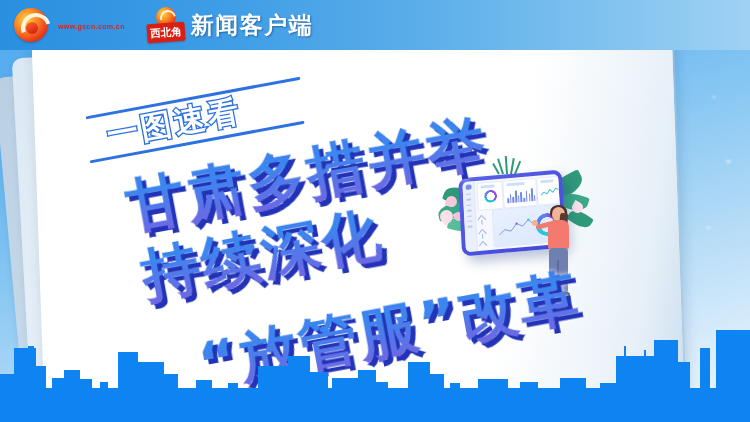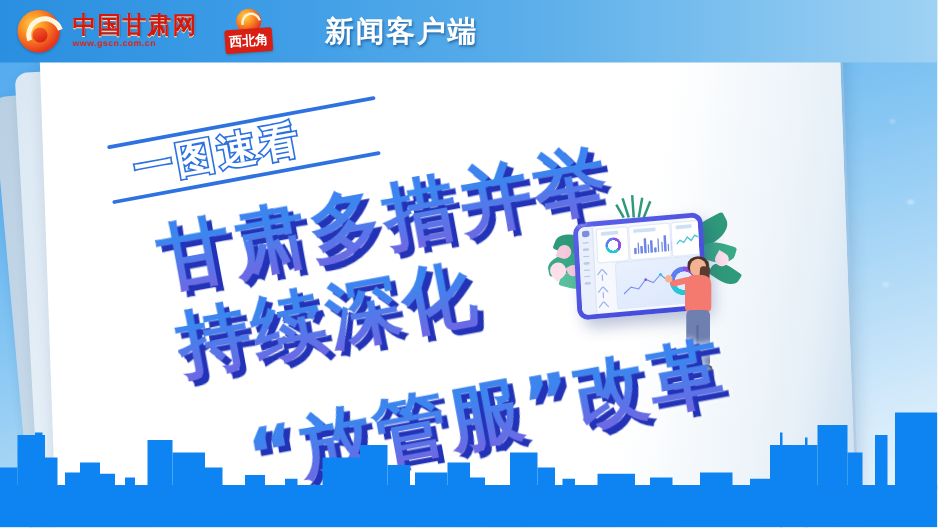--- a/index.html
+++ b/index.html
@@ -60,21 +60,20 @@
   .stamp-box{
     position:absolute;left:0;top:16px;width:38px;height:19px;border-radius:2px;
     background:#d81f14;color:#fff;font-family:"DejaVu Sans","Liberation Sans",sans-serif;
     font-size:10.5px;font-weight:bold;display:flex;align-items:center;justify-content:center;
     letter-spacing:0px;transform:rotate(-4deg);box-shadow:0 1px 2px rgba(0,0,0,.2);
   }
   .logo2-text{
     font-family:"DejaVu Sans","Liberation Sans",sans-serif;
     font-size:23px;font-weight:bold;color:#ffffff;letter-spacing:1.5px;
     text-shadow:1px 1px 2px rgba(10,60,120,.55);
-    margin-left:36px;
   }
 
   
   .paper-stack{position:absolute;left:0;top:0;width:750px;height:422px;z-index:10;}
   .sheet{
     position:absolute;background:#ffffff;
     border-radius:0 0 0 0;
   }
   .sheet-back2{
     left:10px;top:56px;width:470px;height:372px;
@@ -402,21 +401,20 @@
     <span class="antenna" style="left:624px;height:76px;"></span>
     <span class="antenna" style="left:644px;height:72px;"></span>
     <span class="antenna" style="left:24px;height:68px;"></span>
   </div>
 
   <div class="header-bar">
     <div class="header-inner">
 
       <div class="logo-swirl"></div>
       <div class="logo1-text">
-        <span class="logo1-cn">中国甘肃网</span>
         <span class="logo1-url">www.gscn.com.cn</span>
       </div>
 
       <div class="logo2">
         <div class="stamp-wrap">
           <span class="stamp-swirl"></span>
           <span class="stamp-box">西北角</span>
         </div>
         <span class="logo2-text">新闻客户端</span>
       </div>

